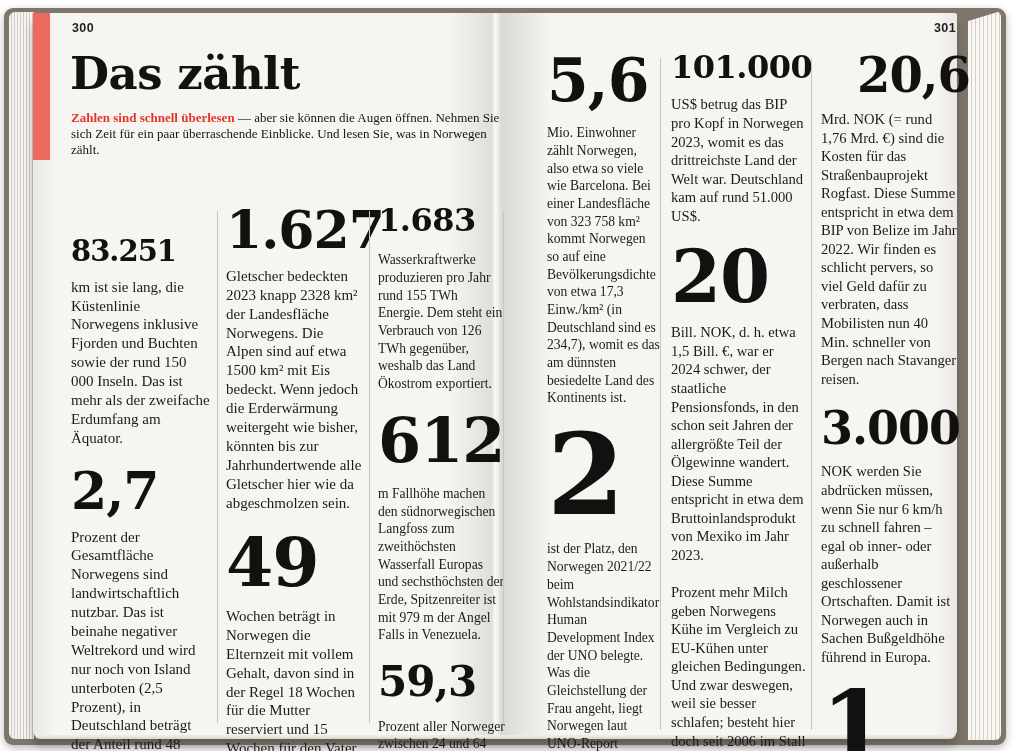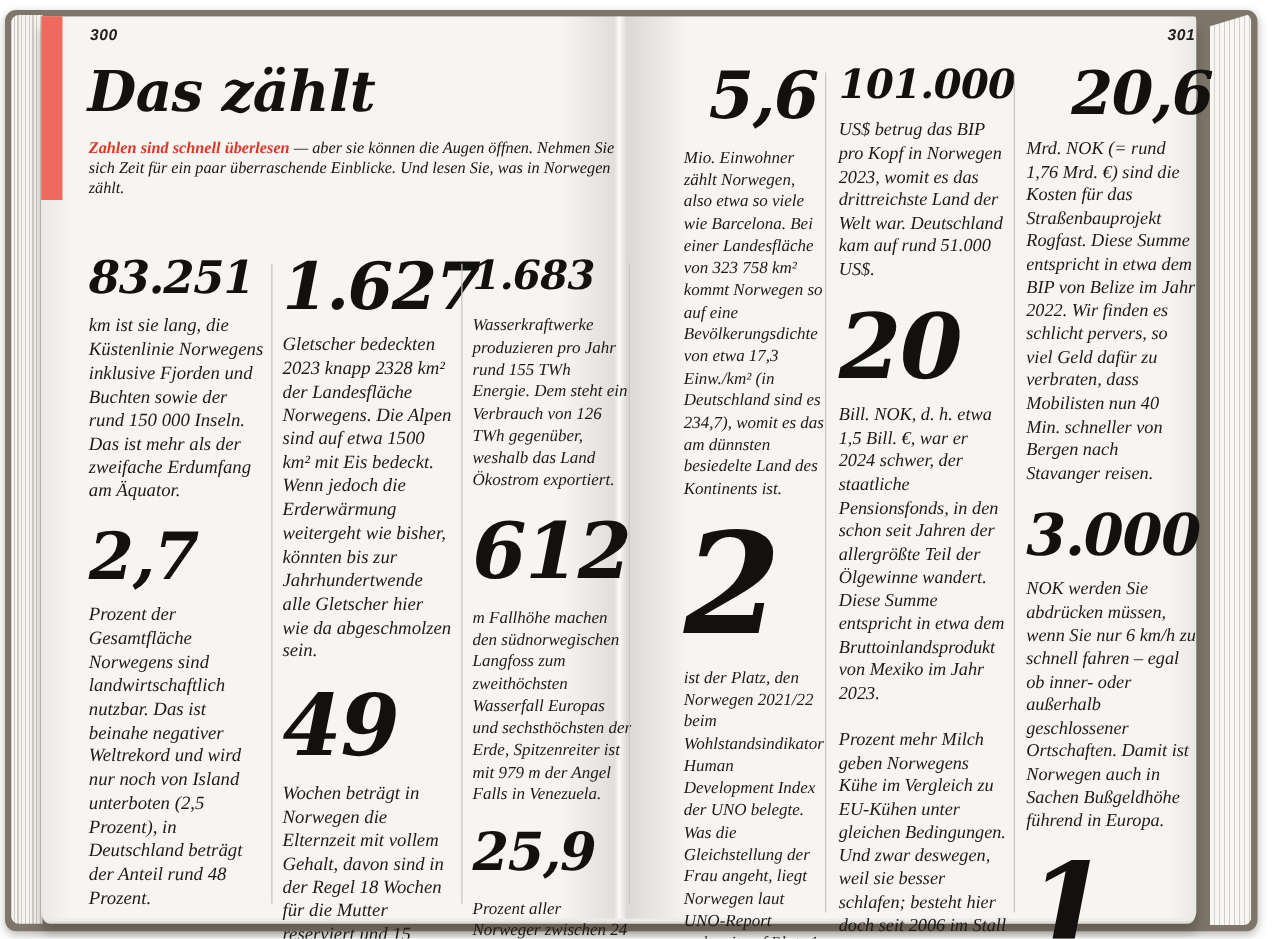--- a/index.html
+++ b/index.html
@@ -2,21 +2,21 @@
 <html style="--accent: #e23527; --bar: #ec6a5e; --page: #f6f5f2; --cover: #7e766b; --text: #1d1b19;"><head>
 <meta charset="utf-8">
 <style>
   html,body{margin:0;padding:0;background:#ffffff;}
   .stage{position:relative;width:1020px;height:751px;background:#ffffff;overflow:hidden;
          font-family:"Liberation Serif",serif;color:var(--text,#1d1b19);}
 
   
   .book{position:absolute;left:4px;top:8px;width:1002px;height:737px;
         background:var(--cover,#7e766b);border-radius:9px;
-        box-shadow:0 3px 8px rgba(60,55,48,.35);font-style:italic;}
+        box-shadow:0 3px 8px rgba(60,55,48,.35);}
   .stack-left{position:absolute;left:5px;top:4px;width:25px;height:727px;border-radius:6px 0 0 6px;
         background:repeating-linear-gradient(90deg,#f6f4f1 0 2px,#cfccc6 2px 3px);}
   .stack-right{position:absolute;right:5px;top:3px;width:33px;height:729px;border-radius:0 6px 6px 0;
         background:repeating-linear-gradient(90deg,#f8f7f4 0 3px,#d3d0ca 3px 4px);
         clip-path:polygon(0 10px,100% 0,100% 100%,0 100%);}
 
   
   .spread{position:absolute;left:29px;top:5px;width:924px;height:722px;
         background:
           linear-gradient(90deg,rgba(0,0,0,.05) 0,rgba(0,0,0,0) 2.5%),
@@ -50,23 +50,23 @@
   .col-6{left:297px;top:40px;width:136px;}
   .vdiv{position:absolute;width:1px;background:#c8c5bf;}
   .pl-div{top:198px;height:512px;}
   .d1{left:184px;} .d2{left:336px;} .d3{left:470px;}
   .pr-div{top:45px;height:672px;}
   .d4{left:136px;} .d5{left:287px;}
 
   .stat-item{margin-bottom:19px;}
   .stat-number{font-family:"DejaVu Serif","Liberation Serif",serif;font-weight:700;color:#121110;
          line-height:.92;letter-spacing:-1px;margin-bottom:13px;}
-  .n32{font-size:32px;letter-spacing:-.5px;} .n38{font-size:36px;}
+  .n32{font-size:32px;letter-spacing:-.5px;} .n38{font-size:29px;margin-top:32px;}
   .n42{font-size:42px;} .n46{font-size:46px;} .n48{font-size:48px;margin-left:36px;} .n50{font-size:52px;}
-  .n60{font-size:52px;margin-left:20px;} .n62{font-size:62px;} .n72{font-size:72px;} .n78{font-size:68px;} .n96{font-size:96px;line-height:.85;} .n112{font-size:112px;line-height:.88;}
+  .n60{font-size:60px;} .n62{font-size:62px;} .n72{font-size:72px;} .n78{font-size:68px;} .n96{font-size:96px;line-height:.85;} .n112{font-size:112px;line-height:.88;}
   .stat-text{font-size:15px;line-height:1.26;color:#1d1b17;}
   .col-3 .stat-text,.col-4 .stat-text{font-size:13.6px;line-height:1.3;margin-top:16px;}
   .col-5 .stat-text,.col-6 .stat-text{font-size:14.6px;line-height:1.27;}
 </style>
 </head>
 <body>
 
 <div class="stage">
   <div class="book">
     <div class="stack-left"></div>
@@ -108,21 +108,21 @@
         <div class="stat-col col-3">
           <div class="stat-item">
             <div class="stat-number n32">1.683</div>
             <div class="stat-text">Wasserkraftwerke produzieren pro Jahr rund 155 TWh Energie. Dem steht ein Verbrauch von 126 TWh gegenüber, weshalb das Land Ökostrom exportiert.</div>
           </div>
           <div class="stat-item">
             <div class="stat-number n62">612</div>
             <div class="stat-text">m Fallhöhe machen den südnorwegischen Langfoss zum zweithöchsten Wasserfall Europas und sechsthöchsten der Erde, Spitzenreiter ist mit 979 m der Angel Falls in Venezuela.</div>
           </div>
           <div class="stat-item">
-            <div class="stat-number n42">25,9</div>
+            <div class="stat-number n42">59,3</div>
             <div class="stat-text">Prozent aller Norweger zwischen 24 und 64 Jahren haben einen Hochschulabschluss. Damit ist das Königreich weit vor Deutschland (22 Prozent) eines der bestausgebildeten Länder Europas.</div>
           </div>
         </div>
         <div class="vdiv pl-div d3"></div>
       </div>
 
       <div class="page page-right">
         <div class="folio folio-right">301</div>
 
         <div class="stat-col col-4">

